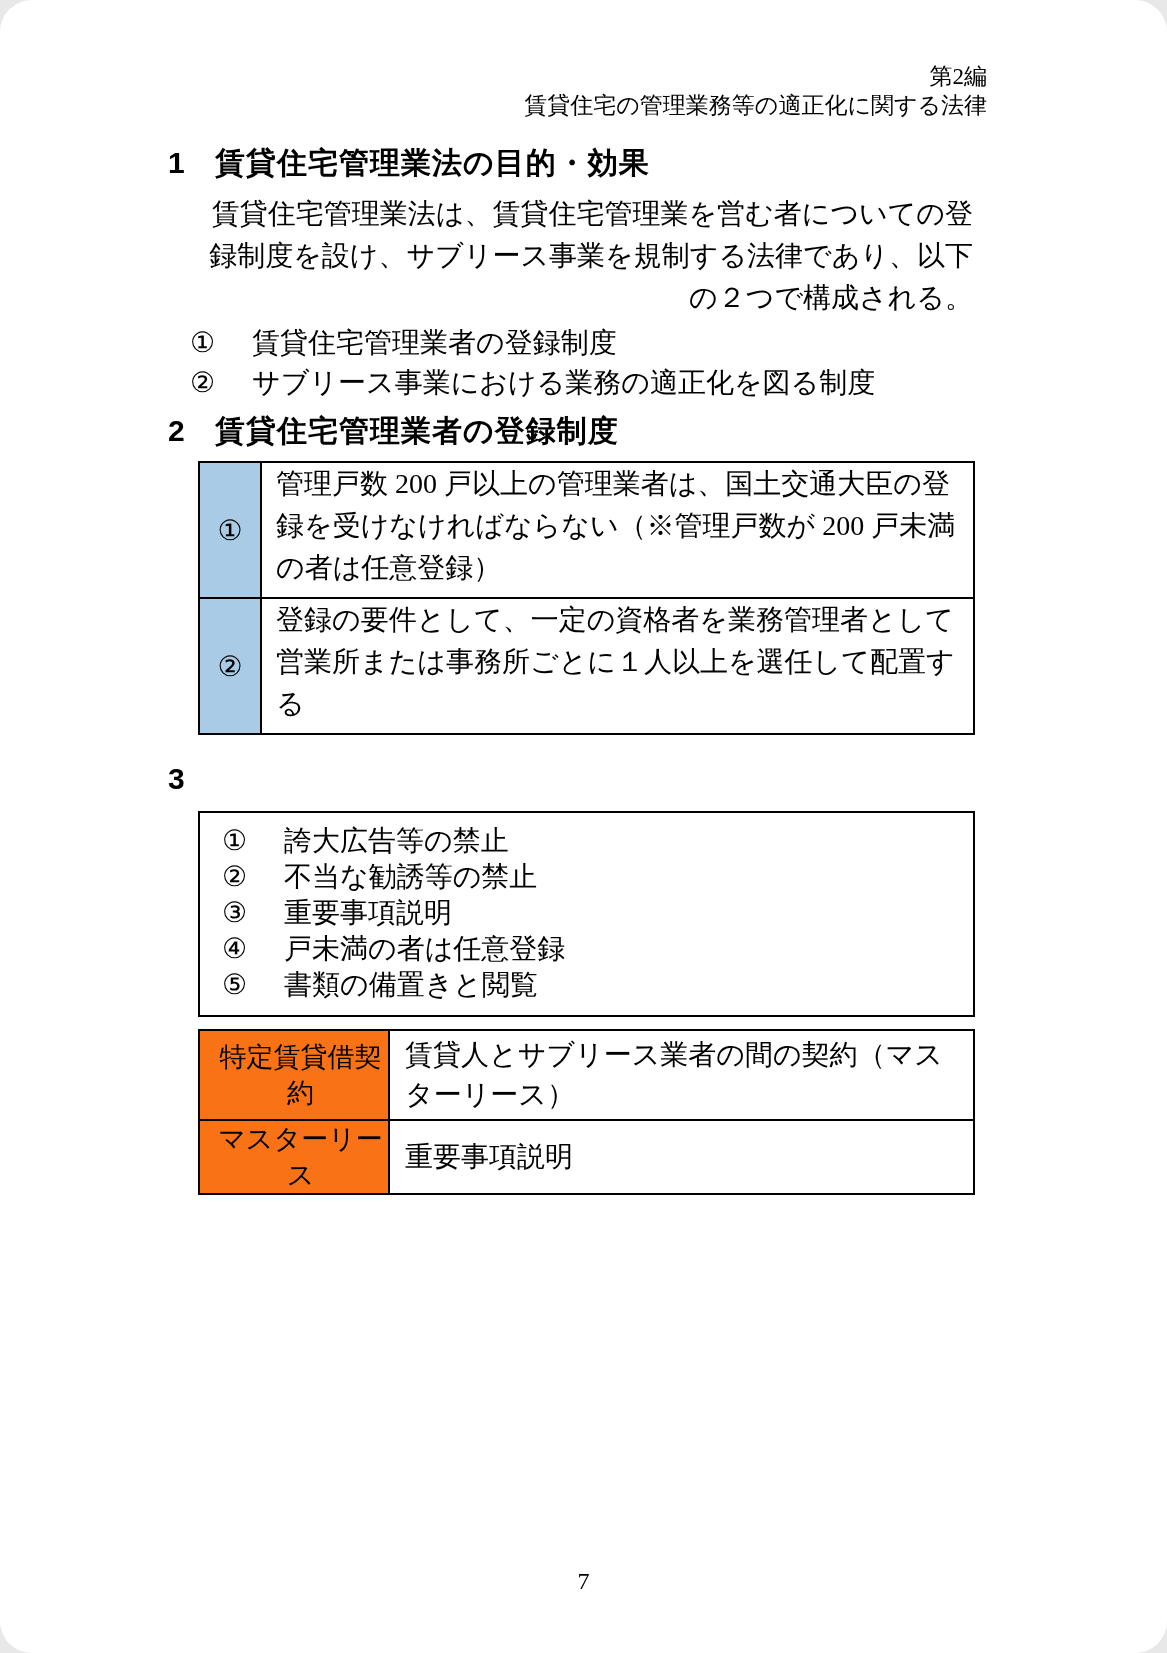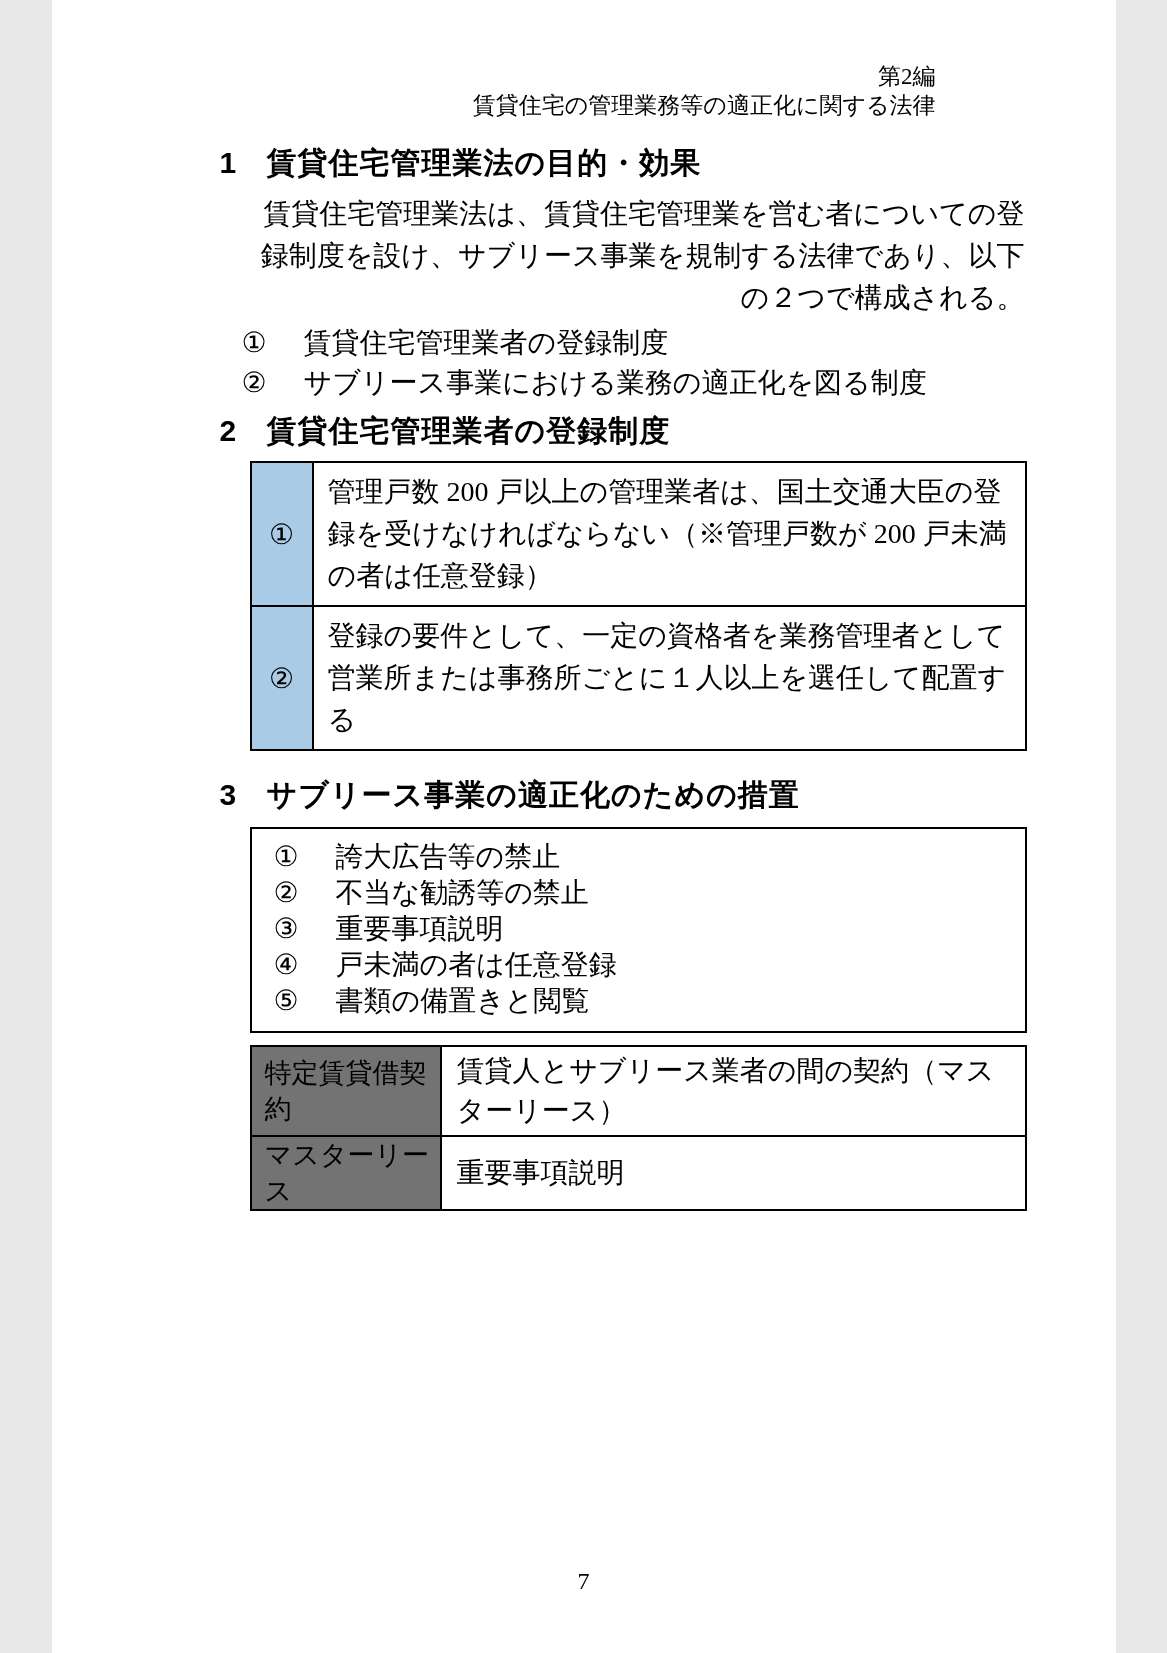--- a/index.html
+++ b/index.html
@@ -1,24 +1,25 @@
 <!DOCTYPE html>
 <html><head>
 <meta charset="utf-8">
 <style>
   * { margin:0; padding:0; box-sizing:border-box; }
   html,body { background:#e8e8e8; }
   .page {
     position:relative;
-    width:1064px; height:1653px;
+    width:1167px; height:1653px;
     background:#ffffff;
     color:#000000;
     font-family:"Liberation Serif","DejaVu Serif",serif;
     margin:0 auto;
     overflow:hidden;
+    border-radius:32px;
   }
   
   .page-header {
     position:absolute; top:62px; right:180px;
     text-align:right;
     font-size:23px; line-height:29px;
     font-family:"Liberation Serif","DejaVu Serif",serif;
   }
   
   .content { position:absolute; top:0; left:168px; width:815px; }
@@ -50,42 +51,42 @@
     width:777px; table-layout:fixed;
   }
   table.rule-table td { border:2px solid #000; vertical-align:middle; }
   td.label-cell {
     background:#A9CBE6;
     width:62px; text-align:center;
     font-size:28px;
     border-left-width:1px;
   }
   td.text-cell {
-    padding:8px 12px 8px 14px;
+    padding:0 12px 8px 14px;
     font-size:28px; line-height:42px;
   }
   .reg-table tr { height:88px; }
 
   .sec3-heading { margin-top:26px; }
 
   .measures-box {
     border:2px solid #000; margin-top:14px; margin-left:30px;
     width:777px; padding:10px 0 12px 0;
   }
   .measure-item {
     display:flex; padding-left:22px;
     font-size:28px; line-height:36px;
   }
   .measure-item .item-marker { flex:0 0 62px; }
 
   .def-table { margin-top:13px; }
   .def-table tr { height:55px; }
   td.term-cell {
-    background:#737373;
-    width:190px; text-align:left; padding-left:13px;
+    background:#f97316;
+    width:190px; text-align:center; padding-left:13px;
     font-family:"Liberation Sans","DejaVu Sans",sans-serif;
     font-size:27px;
     border-left-width:1px;
   }
   td.def-cell { padding:4px 12px 4px 15px; font-size:28px; line-height:40px; }
 
   .page-footer {
     position:absolute; bottom:58px; left:0; width:100%;
     text-align:center; font-size:24px;
   }
@@ -133,21 +134,20 @@
       </tr>
       <tr>
         <td class="label-cell">②</td>
         <td class="text-cell">登録の要件として、一定の資格者を業務管理者として営業所または事務所ごとに１人以上を選任して配置する</td>
       </tr>
     </tbody>
       </table>
 
     <div class="sec-heading sec3-heading">
       <span class="sec-num">3</span>
-      <span>サブリース事業の適正化のための措置</span>
     </div>
 
     <div class="measures-box">
       <div class="measure-item">
         <span class="item-marker">①</span>
         <span>誇大広告等の禁止</span>
       </div>
       <div class="measure-item">
         <span class="item-marker">②</span>
         <span>不当な勧誘等の禁止</span>

